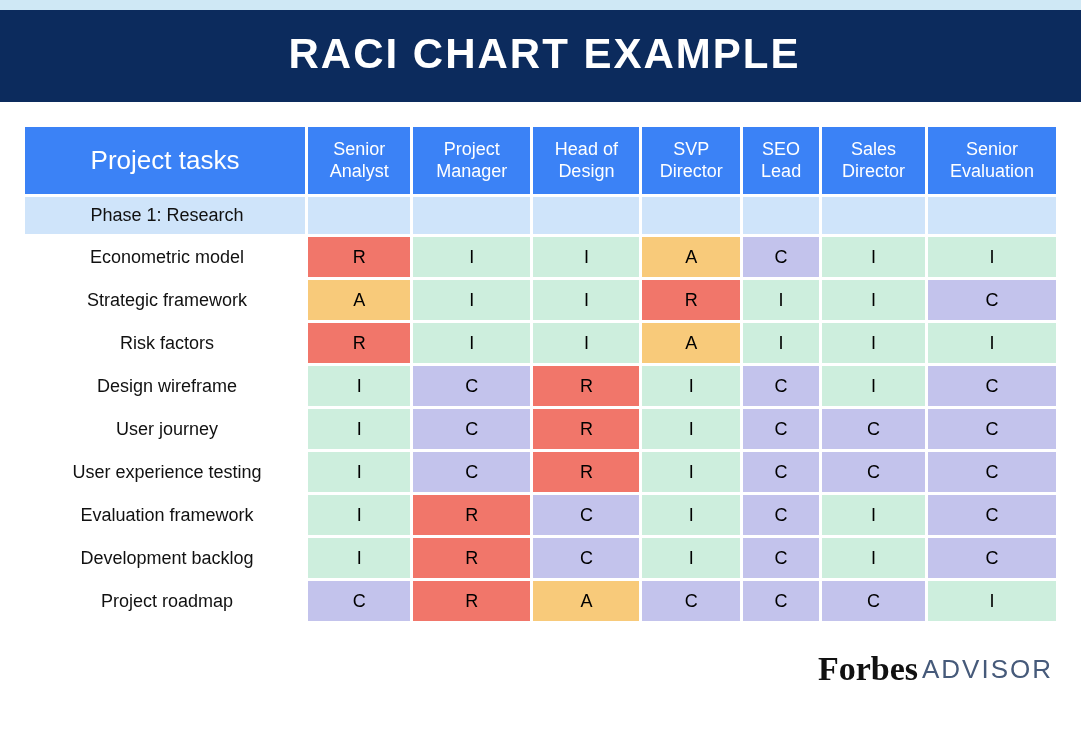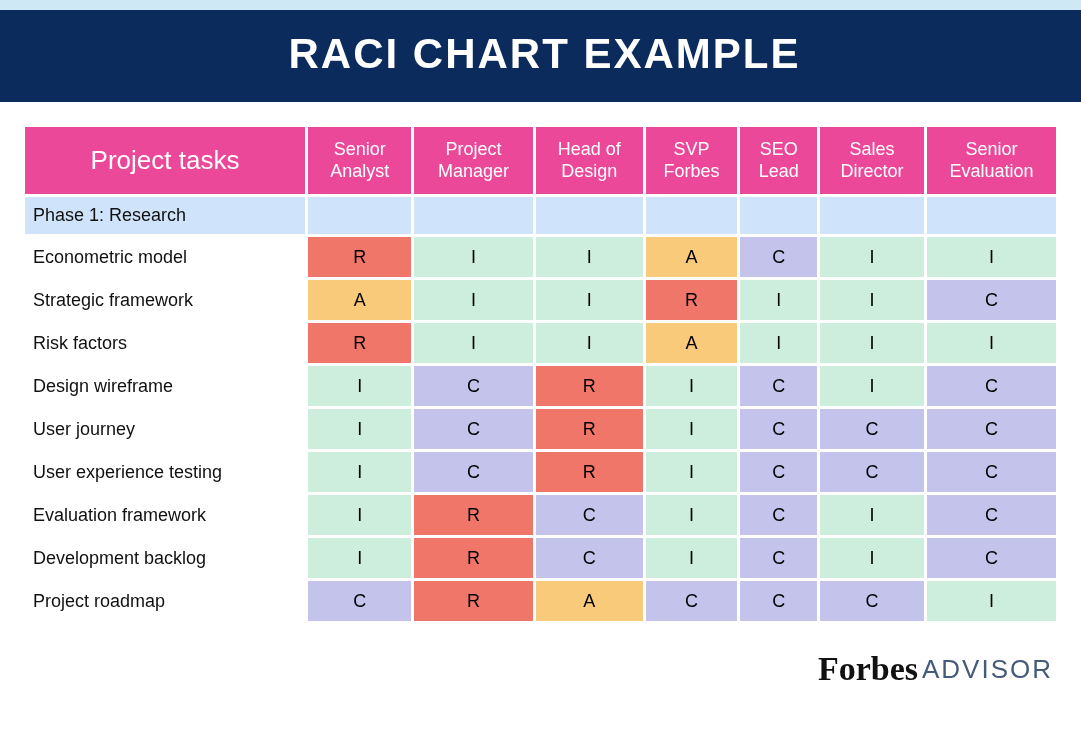--- a/index.html
+++ b/index.html
@@ -11,36 +11,36 @@
     text-align: center;
     padding: 20px 0 24px 8px;
     font-size: 42px;
     font-weight: 600;
     letter-spacing: 2px;
   }
   .wrap { padding: 22px 22px 12px 22px; }
   table { width: 100%; border-collapse: separate; border-spacing: 3px 3px; }
   th, td { text-align: center; vertical-align: middle; font-size: 18px; }
   th {
-    background: #ec4899;
+    background: #3b82f6;
     color: #fff;
     font-weight: 500;
     padding: 10px 6px;
     line-height: 1.2;
   }
   th.project-tasks {
     font-size: 26px;
     font-weight: 400;
     width: 280px;
     padding: 18px 6px;
   }
   td { padding: 8px 4px; height: 40px; }
   td.task {
     background: #fff;
-    text-align: left;
+    text-align: center;
     font-size: 18px;
     color: #111;
     padding-left: 8px;
   }
   tr.phase td { background: #cfe4fa; height: 36px; }
   tr.phase td.task { background: #cfe4fa; font-weight: 500; }
   .R { background: #f1766a; }
   .A { background: #f8ca7a; }
   .C { background: #c3c3ec; }
   .I { background: #cdeedd; }
@@ -70,21 +70,21 @@
 <div class="title-band">RACI CHART EXAMPLE</div>
 
 <div class="wrap">
   <table>
     <thead>
       <tr>
         <th class="project-tasks">Project tasks</th>
         <th>Senior Analyst</th>
         <th>Project Manager</th>
         <th>Head of Design</th>
-        <th>SVP Forbes</th>
+        <th>SVP Director</th>
         <th>SEO Lead</th>
         <th>Sales Director</th>
         <th>Senior Evaluation</th>
       </tr>
     </thead>
     <tbody id="raci-body">
         <tr class="phase">
           <td class="task">Phase 1: Research</td>
           <td class="blank"></td>
           <td class="blank"></td>

